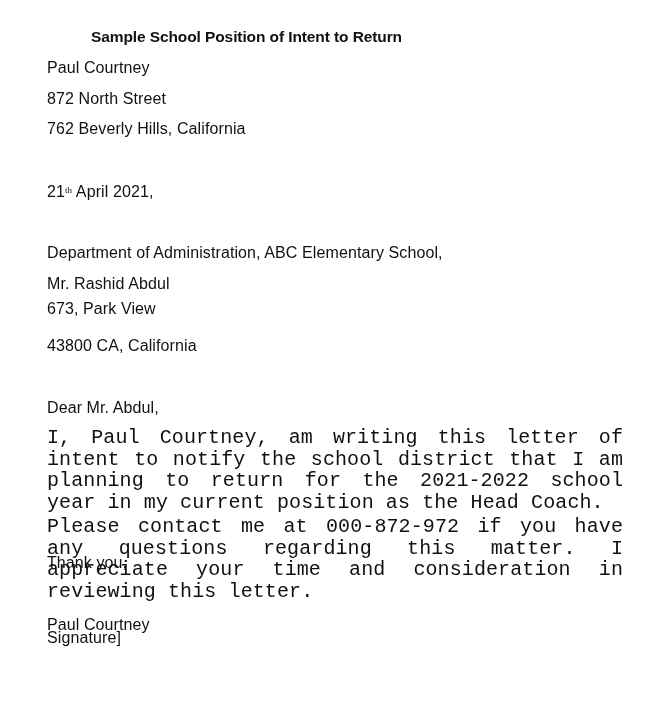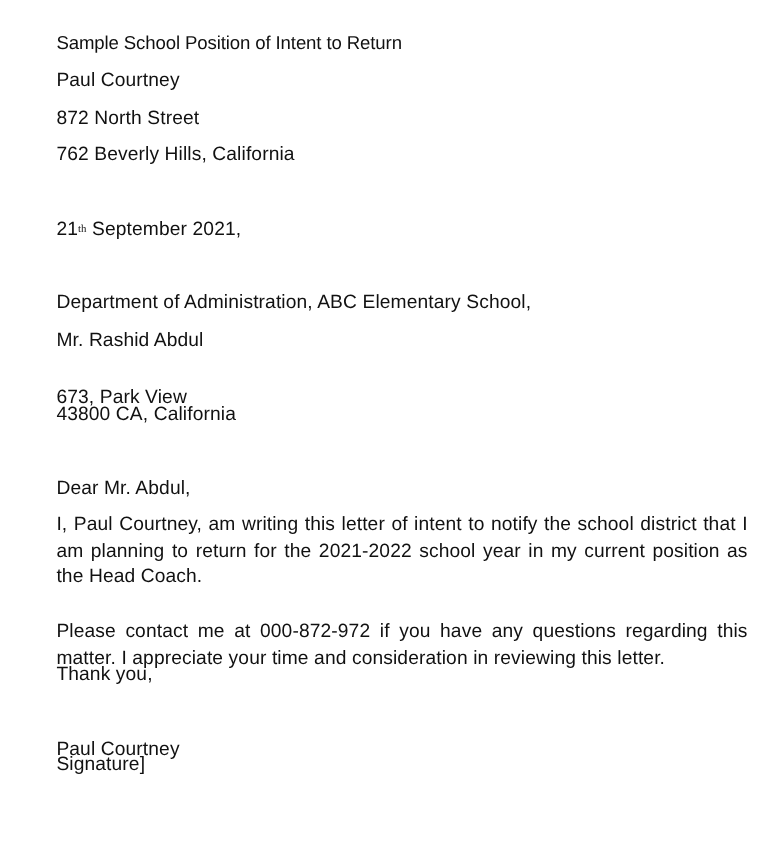--- a/index.html
+++ b/index.html
@@ -23,58 +23,60 @@
     }
     .line {
       position: absolute;
       left: 0;
       font-size: 16px;
       line-height: 20px;
       white-space: nowrap;
       letter-spacing: 0.1px;
     }
     .title {
-      font-weight: normal;
+      font-weight: bold;
       font-size: 15.5px;
       letter-spacing: -0.1px;
+      margin-left: 44px;
     }
     .para {
       position: absolute;
       left: 0;
       width: 576px;
-      font-size: 16px;
+      font-size: 20px;
       line-height: 21.5px;
       text-align: justify;
       text-align-last: left;
       letter-spacing: 0.1px;
+      font-family: Liberation Mono, monospace;
     }
     sup {
       font-size: 9px;
       vertical-align: top;
       position: relative;
       top: -2px;
       font-family: Liberation Serif, serif;
     }
   </style>
 </head>
 <body>
 
 <div class="page">
 
   <div class="line title" style="top:27px;">Sample School Position of Intent to Return</div>
 
   <div class="line" style="top:58px;">Paul Courtney</div>
   <div class="line" style="top:89px;">872 North Street</div>
   <div class="line" style="top:119px;text-align:right;">762 Beverly Hills, California</div>
 
-  <div class="line" style="top:182px;"><span>21</span><sup>th</sup><span> September 2021,</span></div>
+  <div class="line" style="top:182px;"><span>21</span><sup>th</sup><span> April 2021,</span></div>
 
   <div class="line" style="top:243px;">Department of Administration, ABC Elementary School,</div>
   <div class="line" style="top:274px;">Mr. Rashid Abdul</div>
-  <div class="line" style="top:322px;">673, Park View</div>
+  <div class="line" style="top:299px;">673, Park View</div>
   <div class="line" style="top:336px;">43800 CA, California</div>
 
   <div class="line" style="top:398px;">Dear Mr. Abdul,</div>
 
   <div class="para" style="top:427px;">I, Paul Courtney, am writing this letter of intent to notify the school district that I am planning to return for the 2021-2022 school year in my current position as the Head Coach.</div>
   <div class="para" style="top:516px;">Please contact me at 000-872-972 if you have any questions regarding this matter. I appreciate your time and consideration in reviewing this letter.</div>
 
   <div class="line" style="top:553px;">Thank you,</div>
   <div class="line" style="top:584px;margin-top:44px;">Signature]</div>
   <div class="line" style="top:615px;">Paul Courtney</div>

